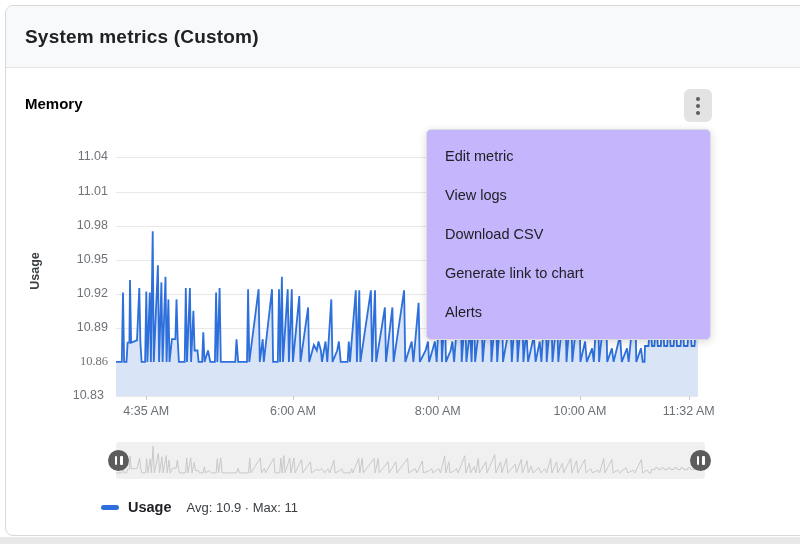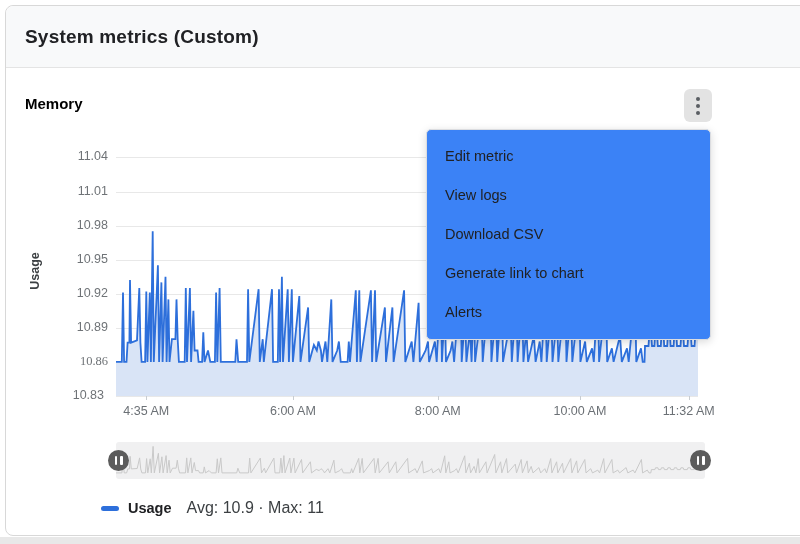--- a/index.html
+++ b/index.html
@@ -14,21 +14,21 @@
     border-radius:8px 8px 0 0; display:flex; align-items:center; padding-left:19px; }
   .panel-title { font-size:19px; font-weight:700; color:#202124; letter-spacing:.2px; }
 
   .card-title { position:absolute; left:19px; top:89px; font-size:15px; font-weight:700; color:#000000; }
 
   .kebab-btn { position:absolute; left:678px; top:83px; width:28px; height:33px;
     background:#e3e3e3; border-radius:6px; display:flex; flex-direction:column;
     align-items:center; justify-content:center; gap:3px; cursor:pointer; z-index:11; }
   .kebab-btn .dot { width:4px; height:4px; border-radius:50%; background:#5a5e63; }
 
-  .menu { position:absolute; left:420px; top:123px; width:285px; background:#3b82f6;
+  .menu { position:absolute; left:420px; top:123px; width:285px; background:#c4b5fd;
     border:1px solid #dcdde0; border-radius:5px; box-shadow:0 2px 8px rgba(0,0,0,.15);
     padding:7px 0; z-index:10; }
   .menu-item { height:39px; line-height:39px; padding-left:18px; font-size:14.5px;
     color:#202124; cursor:pointer; white-space:nowrap; }
 
   
   .ylabel-wrap { position:absolute; left:14px; top:140px; height:250px; width:30px;
     display:flex; align-items:center; justify-content:center; }
   .ylabel-wrap span { transform:rotate(-90deg); font-size:12.5px; font-weight:700; color:#3c4043; white-space:nowrap; }
 
@@ -51,21 +51,21 @@
   .brush-handle::after  { right:6.5px; }
   .brush-handle.left  { left:-8px; }
   .brush-handle.right { right:-6px; }
 
   .time-label { position:absolute; left:110px; top:467px; width:582px; text-align:center;
     font-size:13px; font-weight:700; color:#3c4043; }
 
   .legend { position:absolute; left:95px; top:493px; display:flex; align-items:center; cursor:pointer; }
   .legend-swatch { width:18px; height:5px; border-radius:2.5px; margin-right:9px; }
   .legend-name { font-size:14.5px; font-weight:700; color:#202124; margin-right:15px; }
-  .legend-stats { font-size:16px; color:#3c4043; }
+  .legend-stats { font-size:13px; color:#3c4043; }
 
   .bottom-strip { position:absolute; left:0; top:537px; width:800px; height:7px; background:#e8e8e8; }
 </style>
 </head>
 <body>
 
 <div class="panel">
 
   <div class="panel-header">
     <div class="panel-title">System metrics (Custom)</div>

